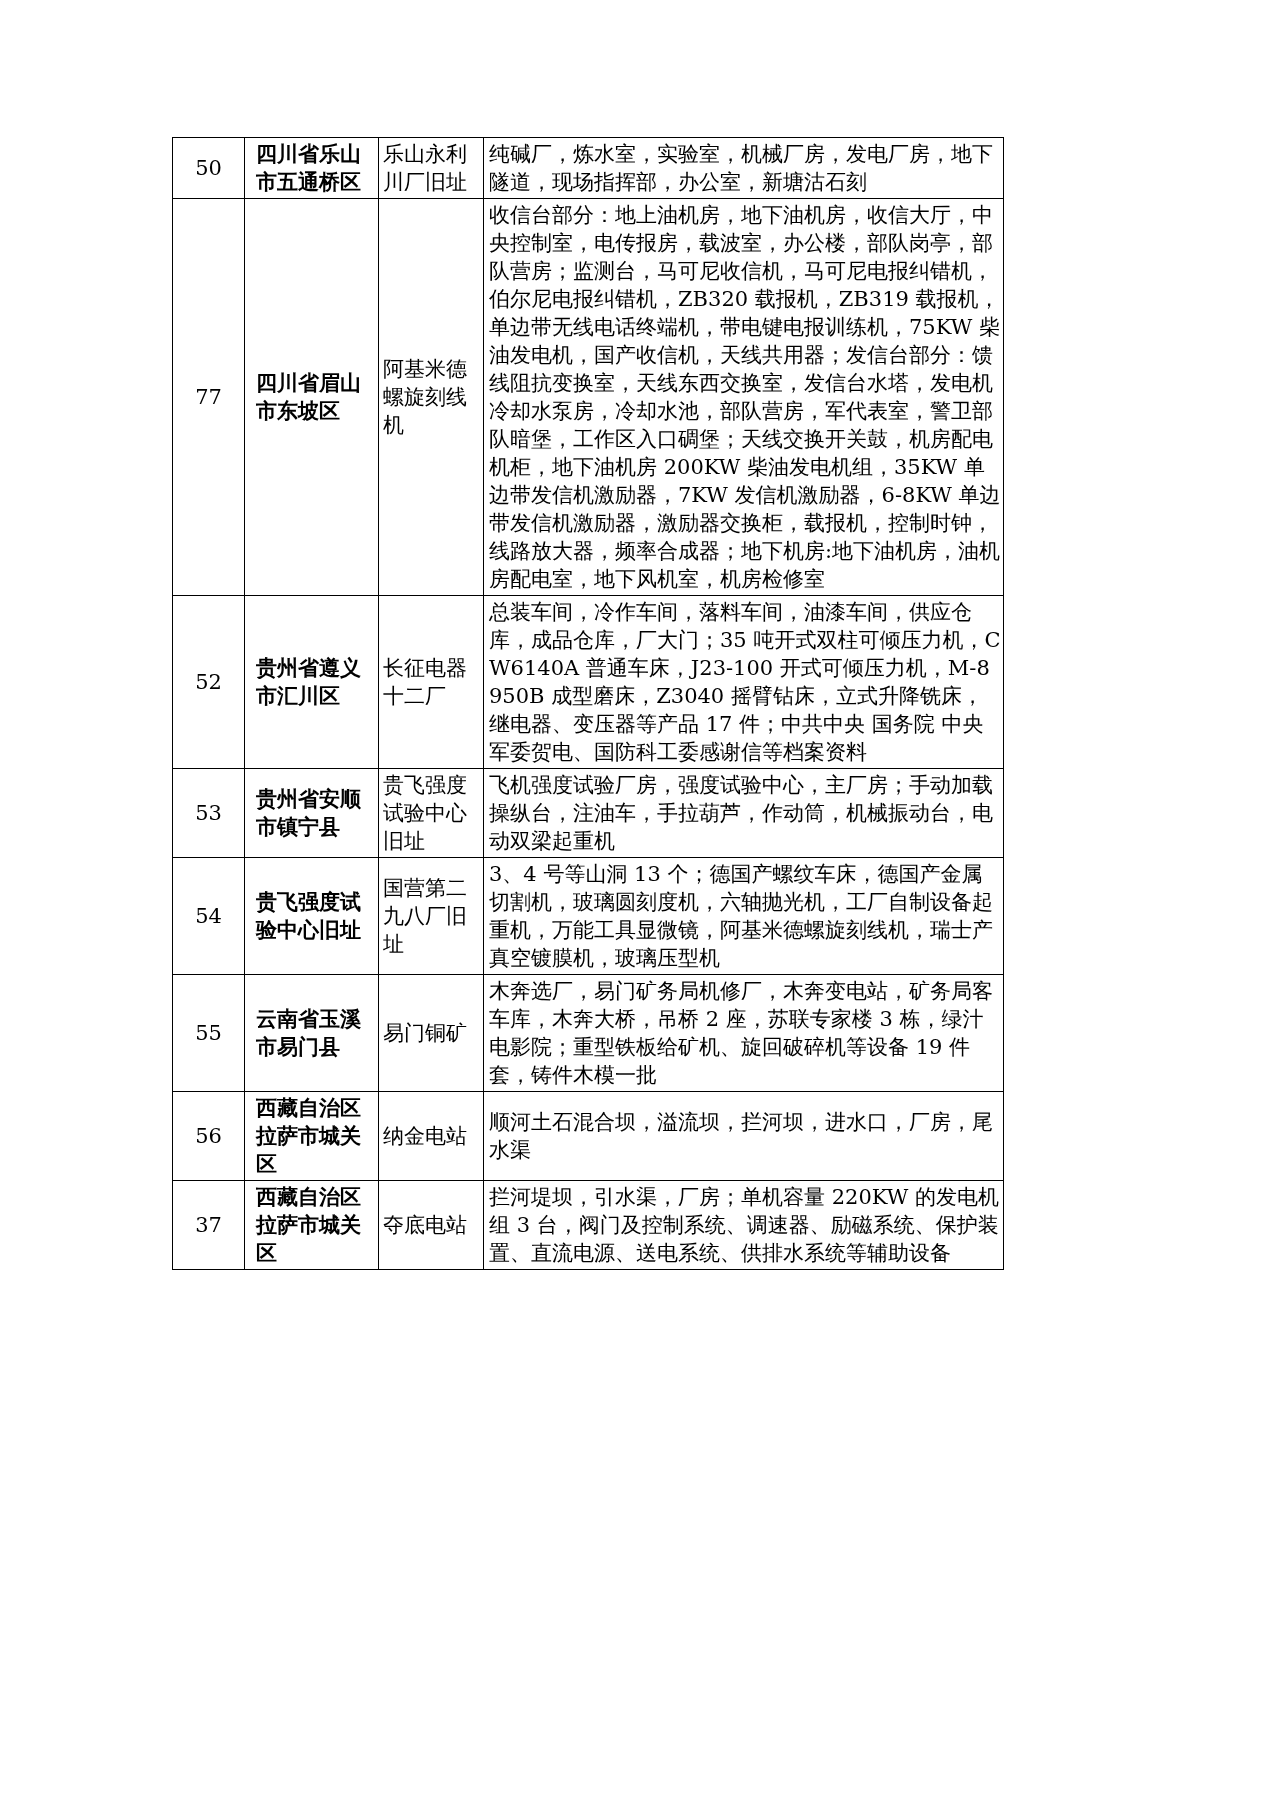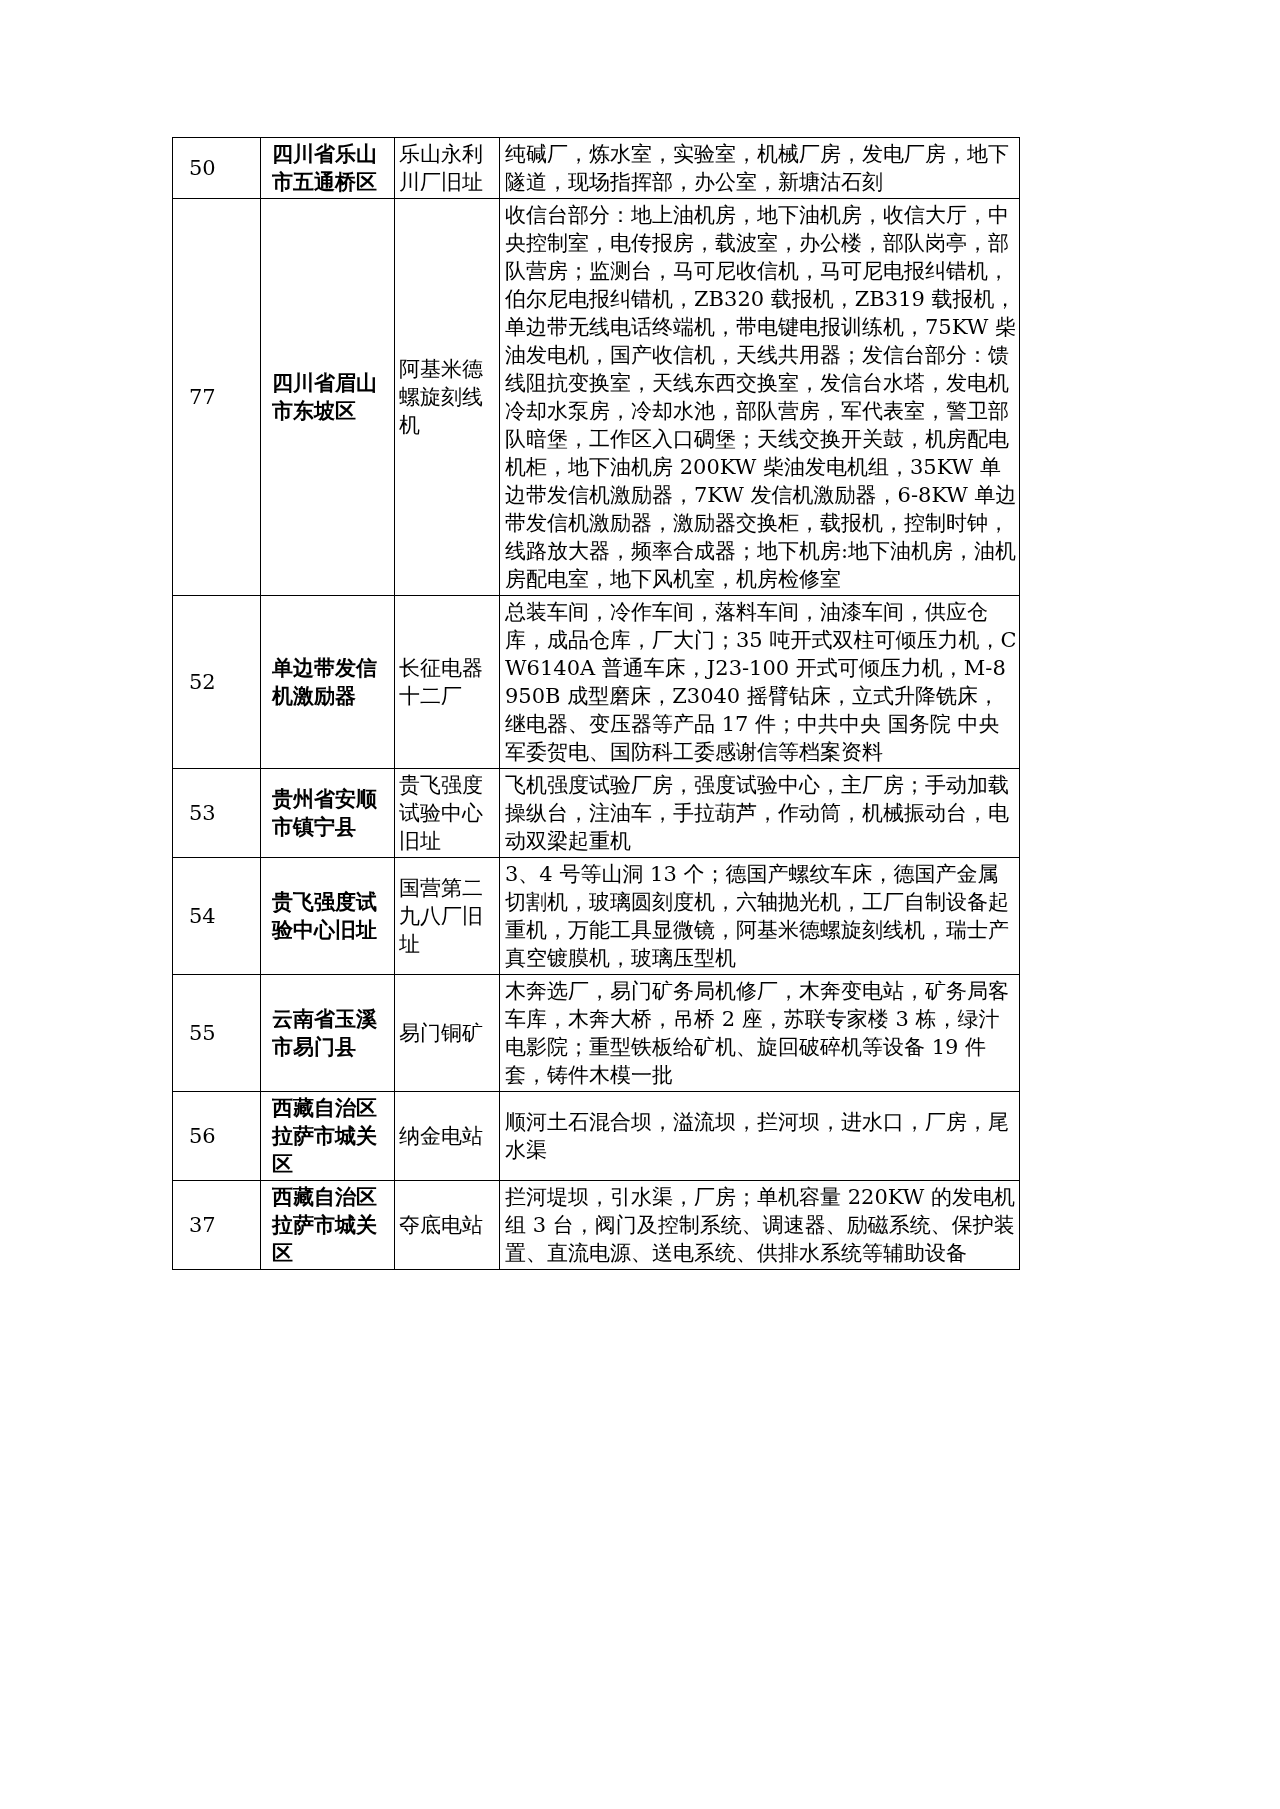--- a/index.html
+++ b/index.html
@@ -23,21 +23,21 @@
     table-layout: fixed;
   }
   .doc-table td {
     border: 1px solid #000;
     font-size: 21px;
     line-height: 28px;
     vertical-align: middle;
     word-break: break-all;
     overflow-wrap: break-word;
   }
-  td.col-no   { width: 55px;  padding: 2px 16px; }
+  td.col-no   { width: 55px;  text-align: center; padding: 2px 8px; }
   td.col-loc  { width: 120px; padding: 2px 2px 2px 11px; font-weight: bold; }
   td.col-name { width: 84px;  padding: 2px 16px 2px 4px; }
   td.col-desc { width: 512px; padding: 2px 2px 2px 5px; }
 </style>
 </head>
 <body>
 
 <table class="doc-table">
   <tbody id="table-body">
   <tr>
@@ -49,21 +49,21 @@
 
   <tr>
     <td class="col-no">77</td>
     <td class="col-loc">四川省眉山市东坡区</td>
     <td class="col-name">阿基米德螺旋刻线机</td>
     <td class="col-desc">收信台部分：地上油机房，地下油机房，收信大厅，中央控制室，电传报房，载波室，办公楼，部队岗亭，部队营房；监测台，马可尼收信机，马可尼电报纠错机，伯尔尼电报纠错机，ZB320 载报机，ZB319 载报机，单边带无线电话终端机，带电键电报训练机，75KW 柴油发电机，国产收信机，天线共用器；发信台部分：馈线阻抗变换室，天线东西交换室，发信台水塔，发电机冷却水泵房，冷却水池，部队营房，军代表室，警卫部队暗堡，工作区入口碉堡；天线交换开关鼓，机房配电机柜，地下油机房 200KW 柴油发电机组，35KW 单边带发信机激励器，7KW 发信机激励器，6-8KW 单边带发信机激励器，激励器交换柜，载报机，控制时钟，线路放大器，频率合成器；地下机房:地下油机房，油机房配电室，地下风机室，机房检修室</td>
   </tr>
 
   <tr>
     <td class="col-no">52</td>
-    <td class="col-loc">单边带发信机激励器</td>
+    <td class="col-loc">贵州省遵义市汇川区</td>
     <td class="col-name">长征电器十二厂</td>
     <td class="col-desc">总装车间，冷作车间，落料车间，油漆车间，供应仓库，成品仓库，厂大门；35 吨开式双柱可倾压力机，CW6140A 普通车床，J23-100 开式可倾压力机，M-8950B 成型磨床，Z3040 摇臂钻床，立式升降铣床，继电器、变压器等产品 17 件；中共中央 国务院 中央军委贺电、国防科工委感谢信等档案资料</td>
   </tr>
 
   <tr>
     <td class="col-no">53</td>
     <td class="col-loc">贵州省安顺市镇宁县</td>
     <td class="col-name">贵飞强度试验中心旧址</td>
     <td class="col-desc">飞机强度试验厂房，强度试验中心，主厂房；手动加载操纵台，注油车，手拉葫芦，作动筒，机械振动台，电动双梁起重机</td>
   </tr>

